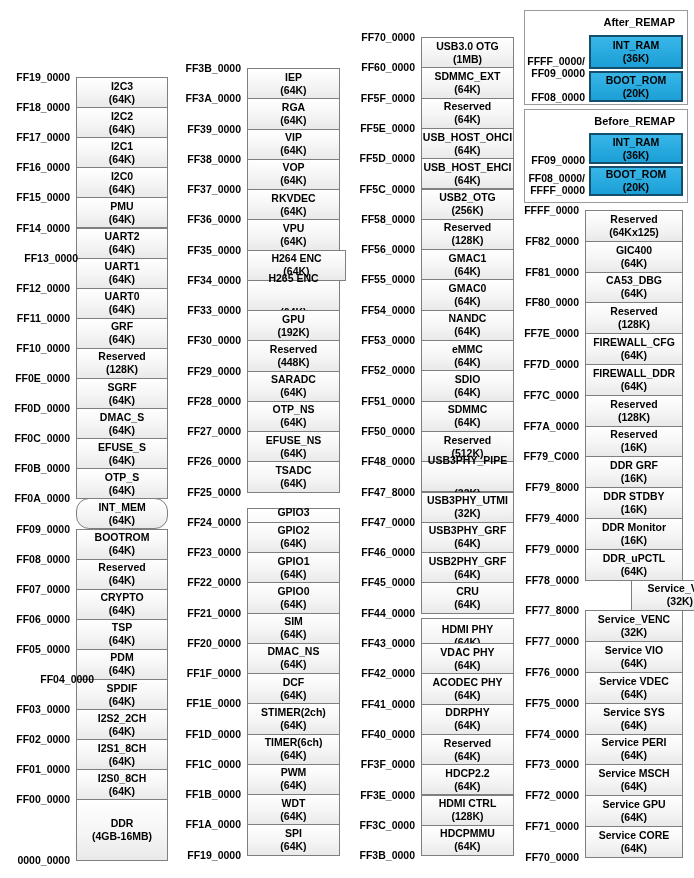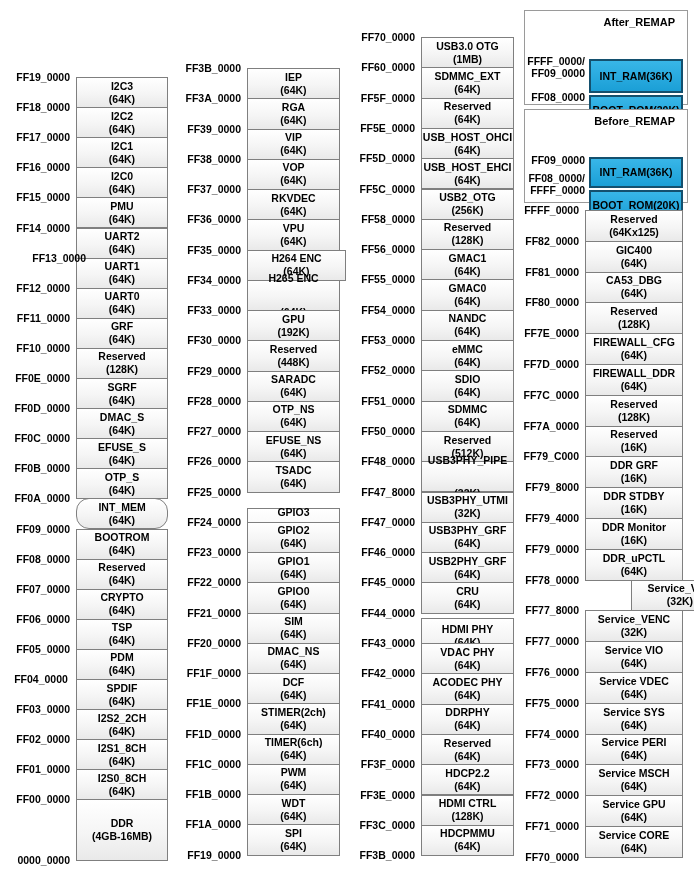--- a/index.html
+++ b/index.html
@@ -21,22 +21,21 @@
     text-align:right; font-size:10.5px; font-weight:bold; color:#000;
     line-height:12px; white-space:nowrap;
   }
 
   .remap-box { position:absolute; border:1px solid #9a9a9a; background:#ffffff; }
   .remap-title { position:absolute; top:5px; right:12px; font-size:11px; font-weight:bold; color:#000; }
   .blueblock {
     position:absolute;
     border:2px solid #14506e;
     background:linear-gradient(180deg,#38b6e8 0%,#1b9fd6 100%);
-    display:flex; flex-direction:row; justify-content:center; align-items:center;
-    margin-top:24px;
+    display:flex; flex-direction:column; justify-content:center; align-items:center;
   }
   .remap-addr { position:absolute; text-align:right; font-size:10.5px; font-weight:bold; color:#000; line-height:12px; }
 </style>
 </head>
 <body>
 
 <div id="diagram">
 
   <div class="remap-box" style="left:524px; top:10px; width:164px; height:95px;">
     <div class="remap-title">After_REMAP</div>
@@ -171,35 +170,35 @@
     <div class="block" style="left: 76px; top: 799.4px; width: 92px; height: 61.2px;">
       <div class="bname">DDR</div>
       <div class="bsize">(4GB-16MB)</div>
     </div>
     <div class="addr" style="left: 0px; width: 70px; top: 77px;">FF19_0000</div>
     <div class="addr" style="left: 0px; width: 70px; top: 107.1px;">FF18_0000</div>
     <div class="addr" style="left: 0px; width: 70px; top: 137.2px;">FF17_0000</div>
     <div class="addr" style="left: 0px; width: 70px; top: 167.3px;">FF16_0000</div>
     <div class="addr" style="left: 0px; width: 70px; top: 197.4px;">FF15_0000</div>
     <div class="addr" style="left: 0px; width: 70px; top: 227.5px;">FF14_0000</div>
-    <div class="addr" style="left: 16px; width: 70px; top: 257.6px;">FF13_0000</div>
+    <div class="addr" style="left: 8px; width: 70px; top: 257.6px;">FF13_0000</div>
     <div class="addr" style="left: 0px; width: 70px; top: 287.7px;">FF12_0000</div>
     <div class="addr" style="left: 0px; width: 70px; top: 317.8px;">FF11_0000</div>
     <div class="addr" style="left: 0px; width: 70px; top: 347.9px;">FF10_0000</div>
     <div class="addr" style="left: 0px; width: 70px; top: 378px;">FF0E_0000</div>
     <div class="addr" style="left: 0px; width: 70px; top: 408.1px;">FF0D_0000</div>
     <div class="addr" style="left: 0px; width: 70px; top: 438.2px;">FF0C_0000</div>
     <div class="addr" style="left: 0px; width: 70px; top: 468.3px;">FF0B_0000</div>
     <div class="addr" style="left: 0px; width: 70px; top: 498.4px;">FF0A_0000</div>
     <div class="addr" style="left: 0px; width: 70px; top: 528.5px;">FF09_0000</div>
     <div class="addr" style="left: 0px; width: 70px; top: 558.6px;">FF08_0000</div>
     <div class="addr" style="left: 0px; width: 70px; top: 588.7px;">FF07_0000</div>
     <div class="addr" style="left: 0px; width: 70px; top: 618.8px;">FF06_0000</div>
     <div class="addr" style="left: 0px; width: 70px; top: 648.9px;">FF05_0000</div>
-    <div class="addr" style="left: 0px; width: 82px; top: 679px; text-align: center;">FF04_0000</div>
+    <div class="addr" style="left: 0px; width: 94px; top: 679px;">FF04_0000</div>
     <div class="addr" style="left: 0px; width: 70px; top: 709.1px;">FF03_0000</div>
     <div class="addr" style="left: 0px; width: 70px; top: 739.2px;">FF02_0000</div>
     <div class="addr" style="left: 0px; width: 70px; top: 769.3px;">FF01_0000</div>
     <div class="addr" style="left: 0px; width: 70px; top: 799.4px;">FF00_0000</div>
     <div class="addr" style="left: 0px; width: 70px; top: 859.6px;">0000_0000</div>
     <div class="block" style="left: 247px; top: 68px; width: 93px; height: 31.25px;">
       <div class="bname">IEP</div>
       <div class="bsize">(64K)</div>
     </div>
     <div class="block" style="left: 247px; top: 98.25px; width: 93px; height: 31.25px;">

